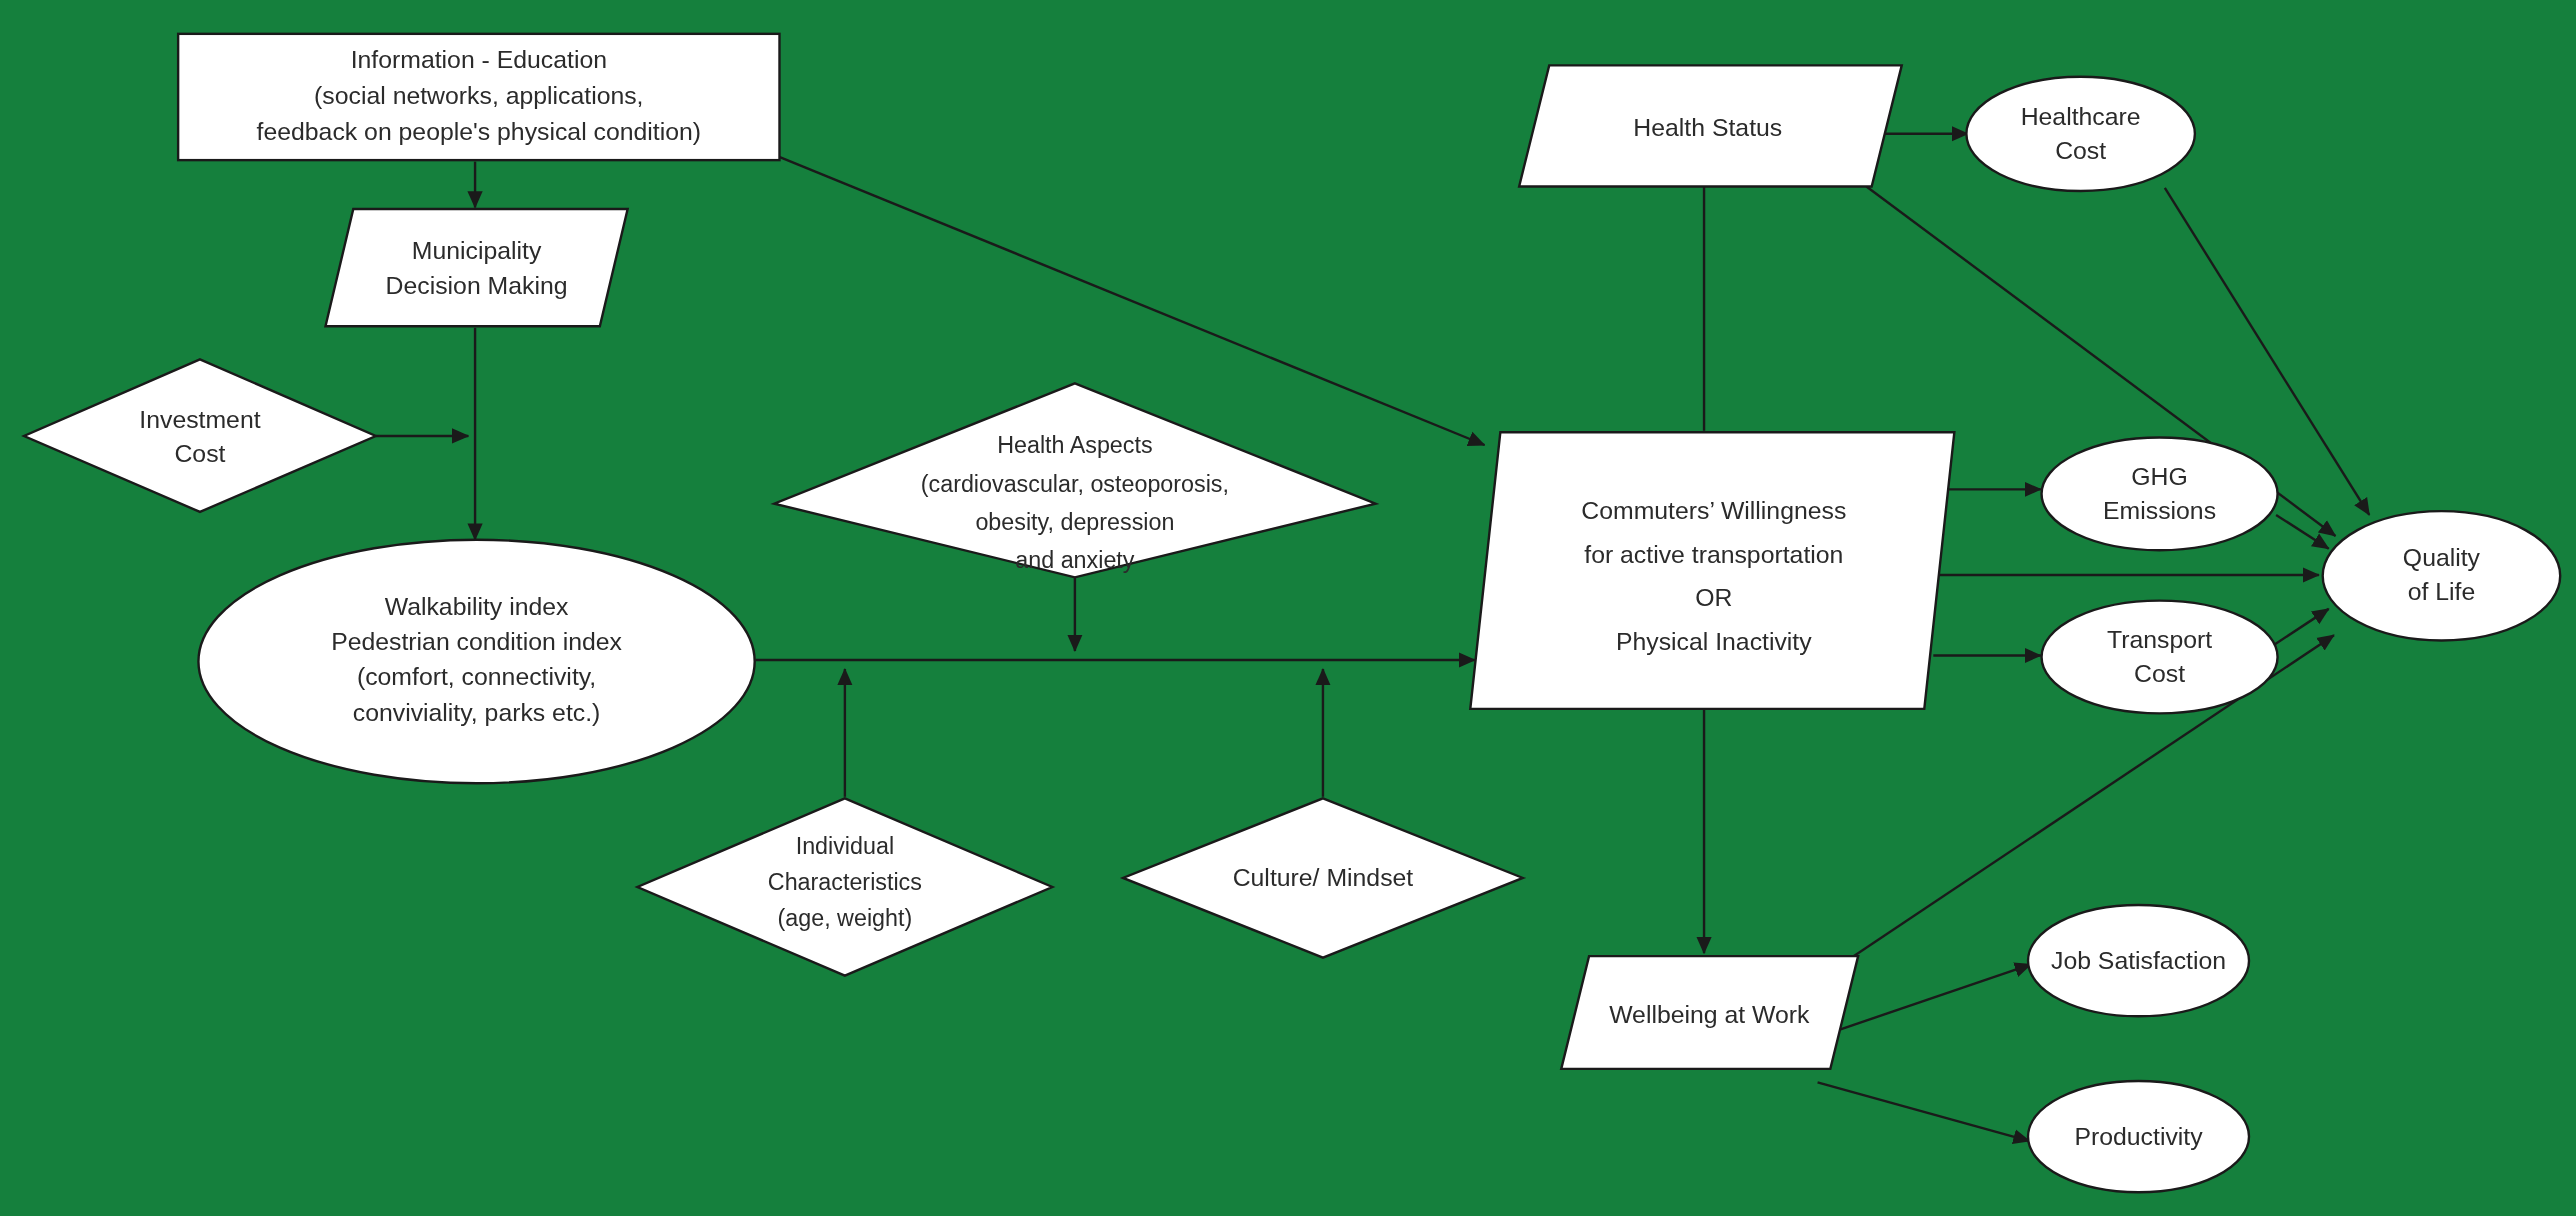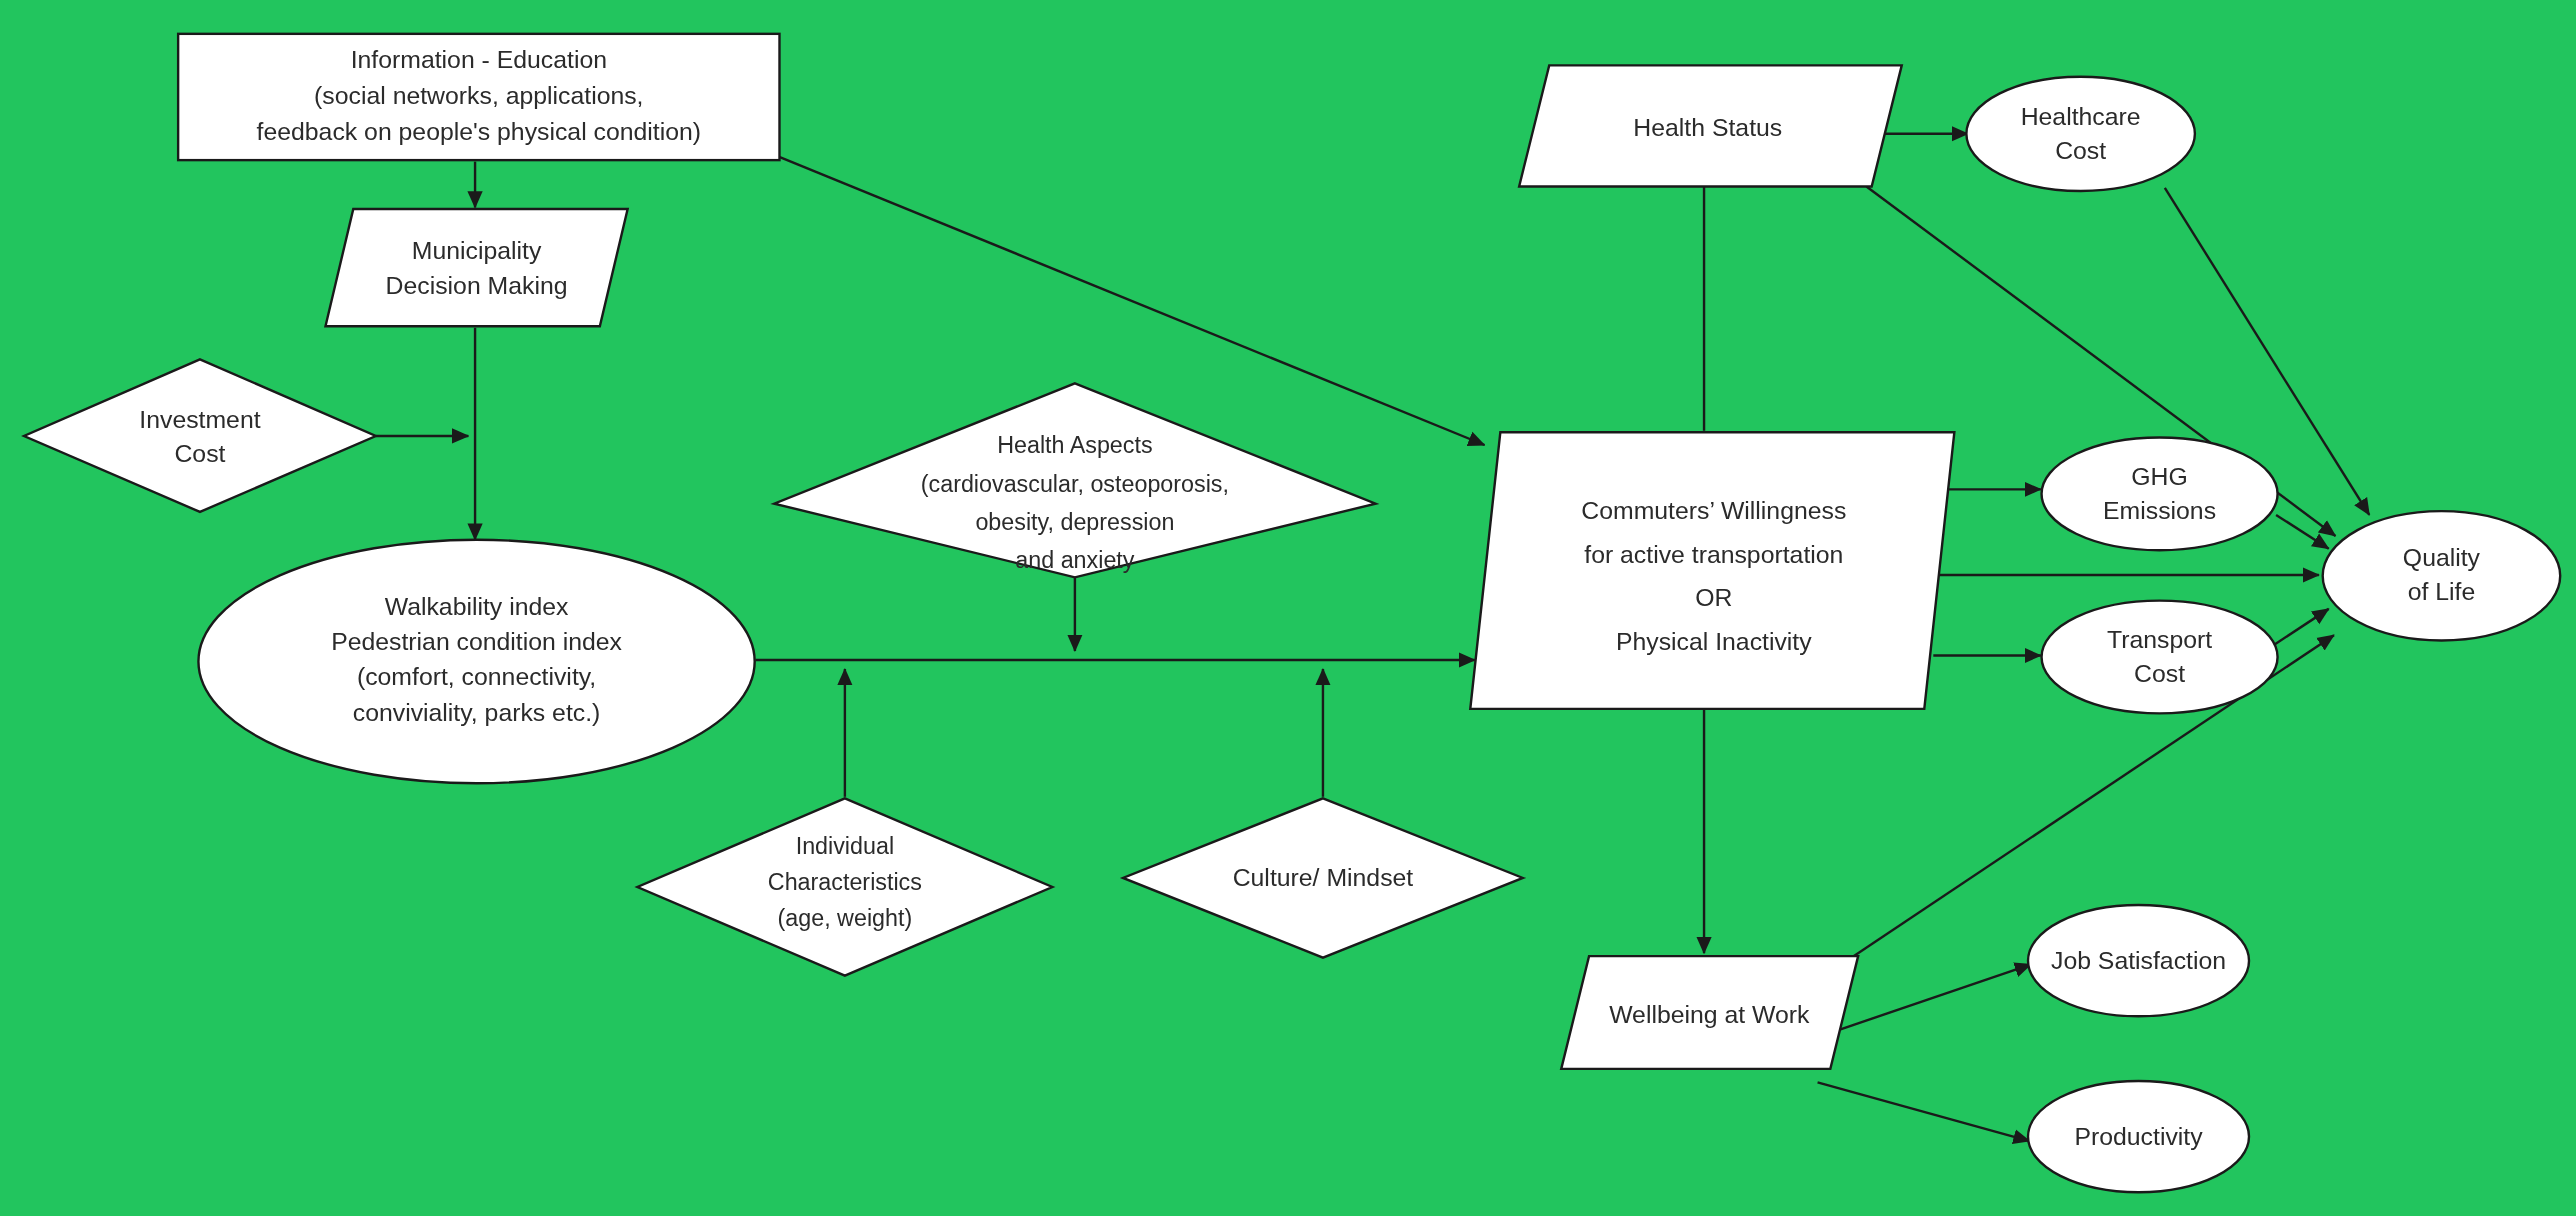--- a/index.html
+++ b/index.html
@@ -4,21 +4,21 @@
 <style>
   html, body {
     margin: 0;
     padding: 0;
     background: #ffffff;
   }
   #diagram-root {
     position: relative;
     width: 2576px;
     height: 1217px;
-    background: #22c55e;
+    background: #15803d;
     font-family: "Liberation Sans", sans-serif;
   }
   svg#flow {
     display: block;
     width: 2576px;
     height: 1217px;
   }
   .shape {
     fill: #ffffff;
     stroke: #1a1a1a;

